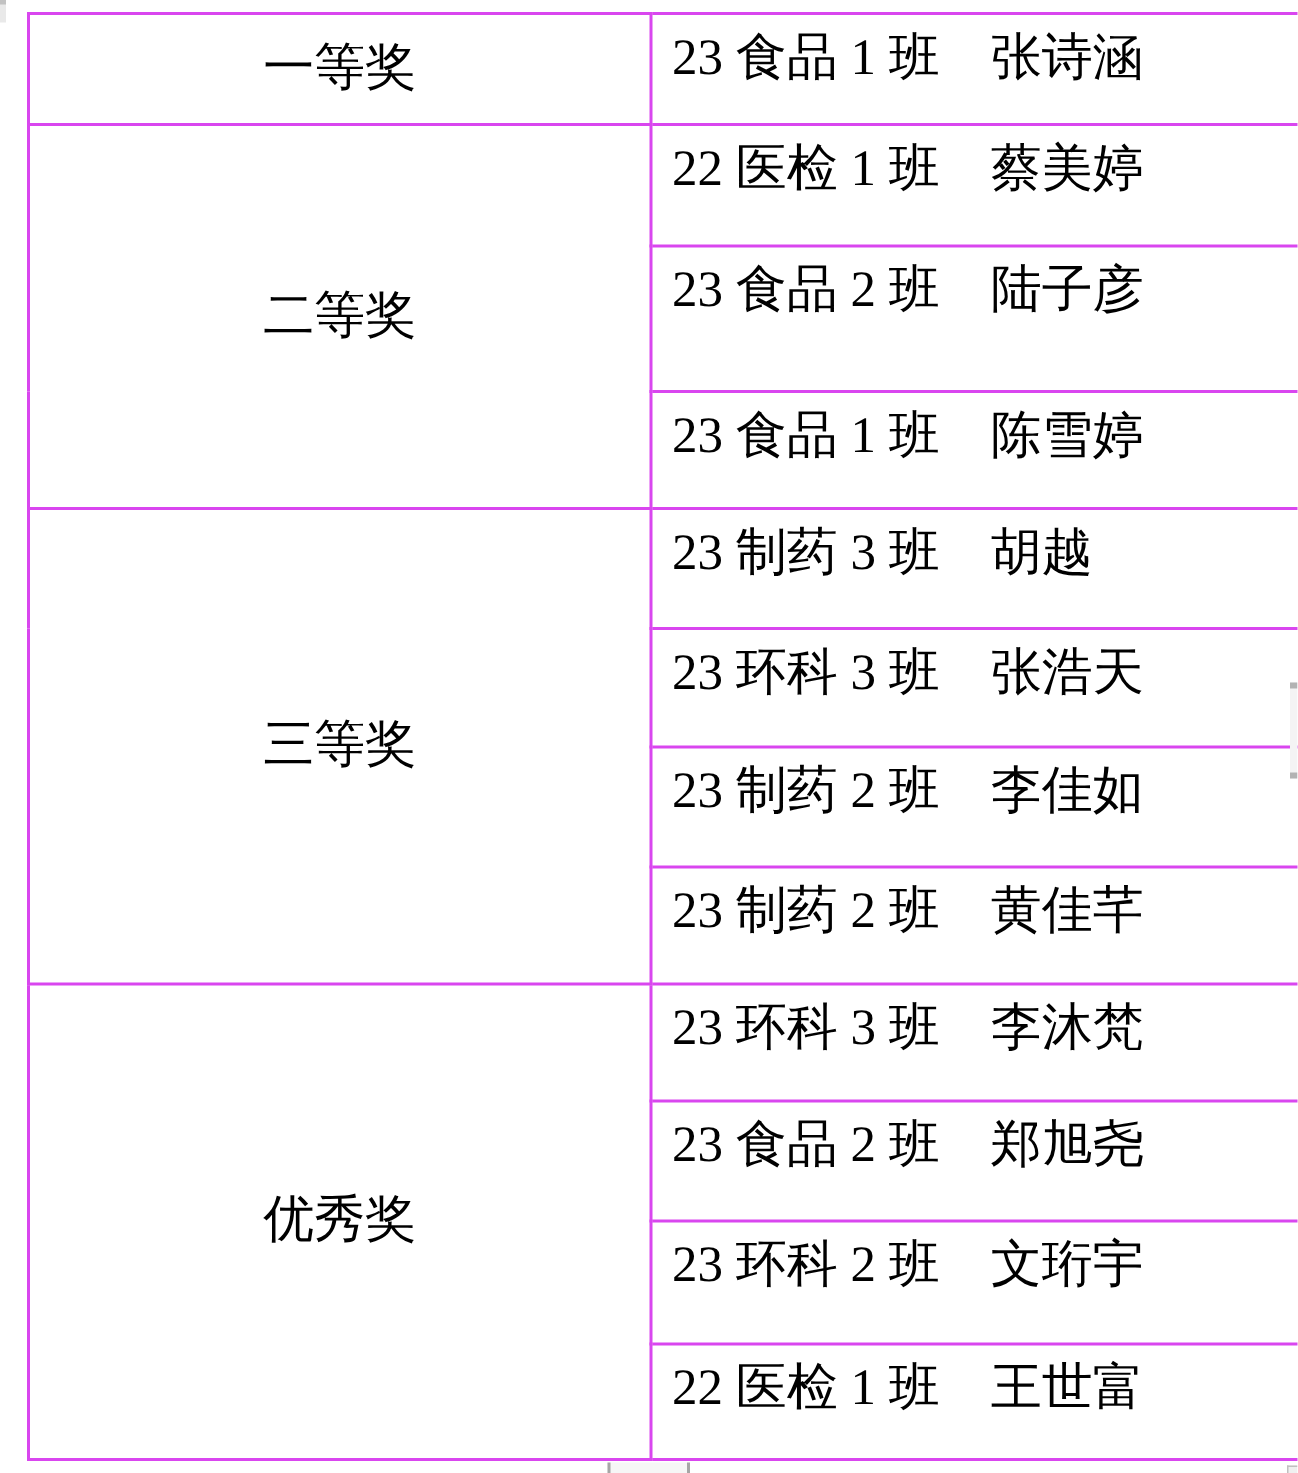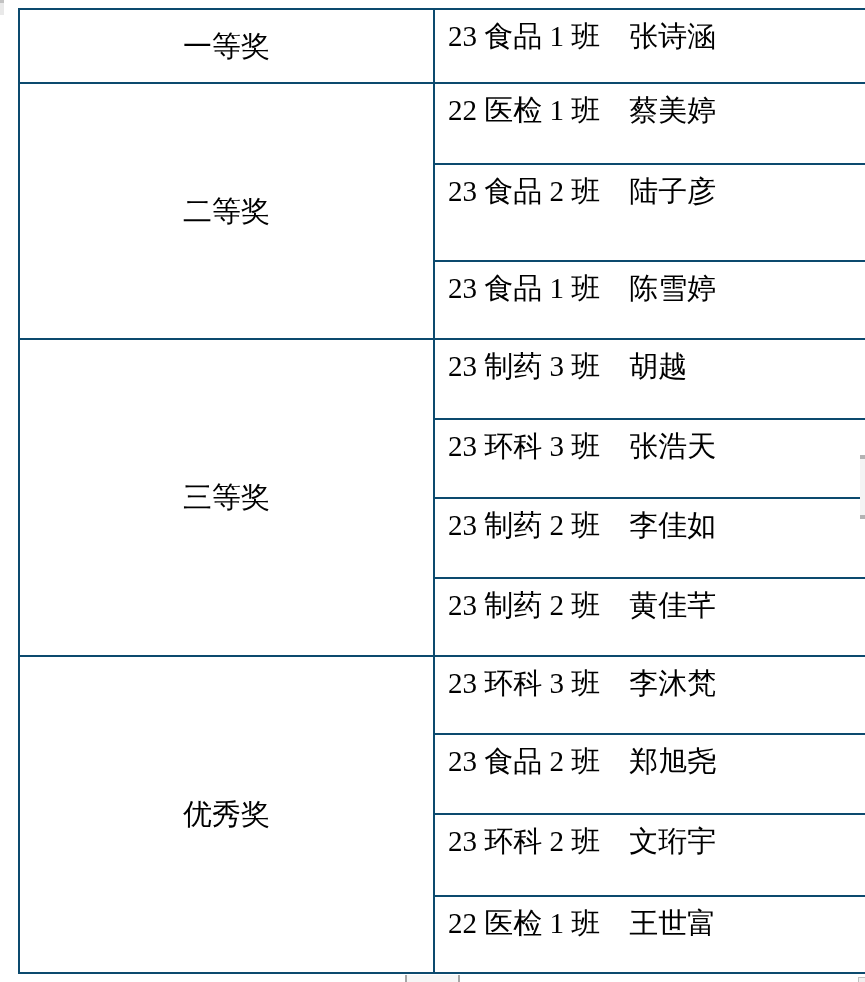--- a/index.html
+++ b/index.html
@@ -19,22 +19,22 @@
   
   table.awards {
     position: absolute;
     left: 18px;
     top: 8px;
     width: 839px;
     border-collapse: collapse;
     table-layout: fixed;
   }
   table.awards td {
-    border: 2px solid #0c4a6e;
-    font-size: 29px;
+    border: 2px solid #d946ef;
+    font-size: 34px;
     line-height: 1.2;
     white-space: pre-wrap;
     overflow: hidden;
   }
   td.award {
     text-align: center;
     vertical-align: middle;
     width: 411px;
   }
   td.entry {

